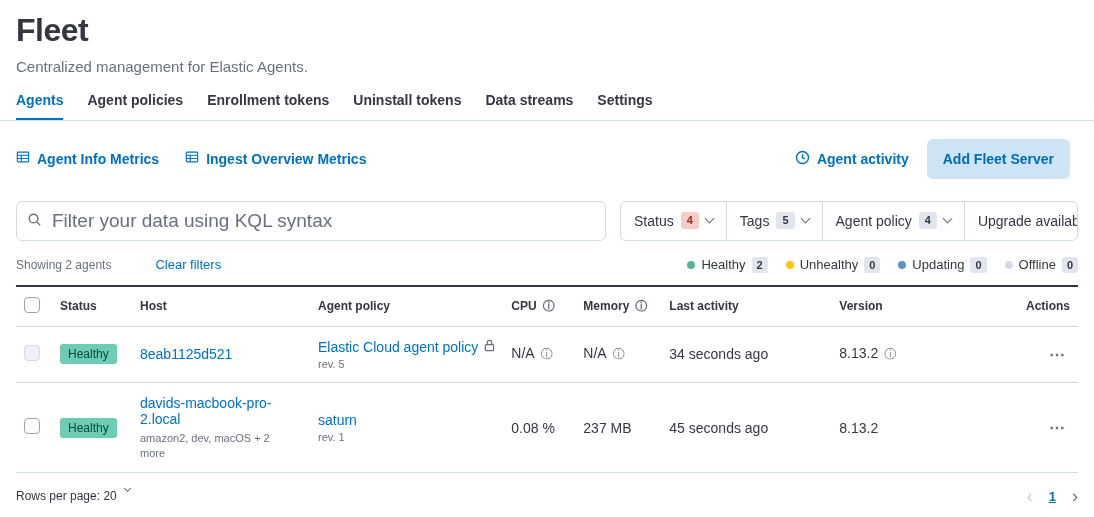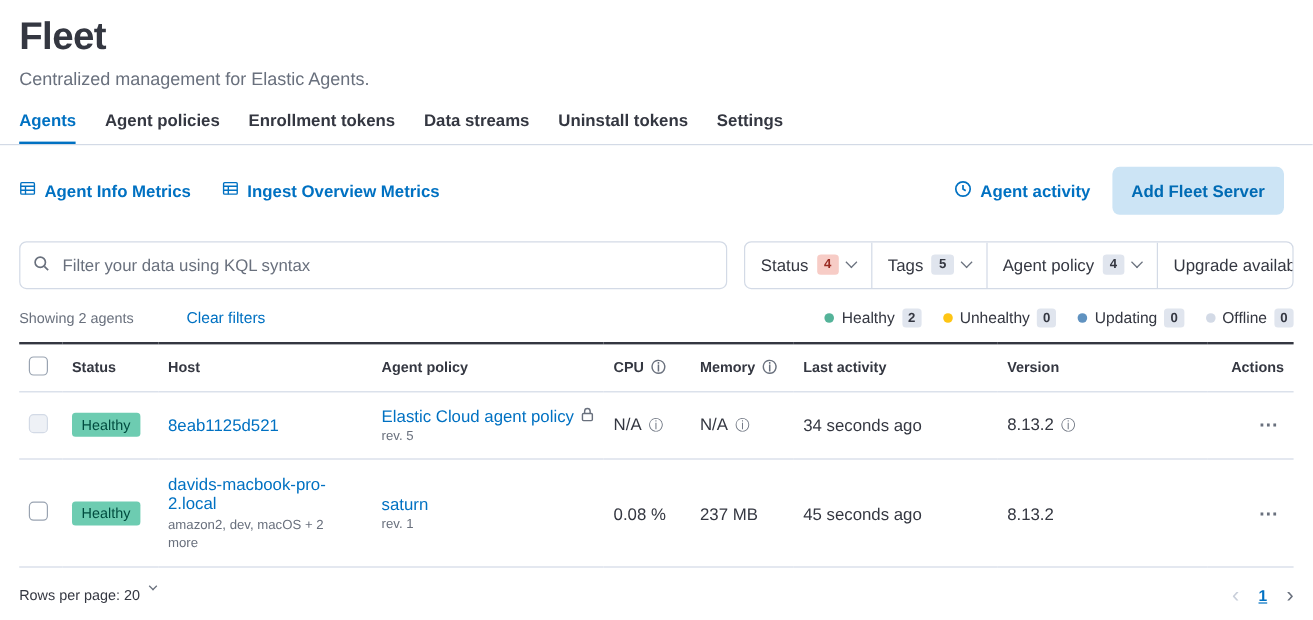--- a/index.html
+++ b/index.html
@@ -32,21 +32,21 @@
   .mlink { display: inline-flex; align-items: center; gap: 7px; color: #0071C2; font-weight: 600; font-size: 14px; margin-right: 26px; cursor: pointer; }
   .spacer { flex: 1; }
   .activity { margin-right: 18px; }
   .btn { height: 40px; padding: 0 16px; border: none; border-radius: 6px; font-family: inherit; font-size: 14px; font-weight: 600; cursor: pointer; }
   .btn.light { background: #CCE4F5; color: #006BB4; margin-right: 8px; }
   .btn.primary { background: #0071C2; color: #fff; }
 
   
   .filter-row { display: flex; gap: 14px; padding-top: 22px; }
   .search { flex: 1; height: 40px; border: 1px solid #D3DAE6; border-radius: 6px; display: flex; align-items: center; gap: 8px; padding: 0 10px; background: #fff; }
-  .search input { border: none; outline: none; flex: 1; font-family: inherit; font-size: 14px; color: #000000; background: transparent; }
+  .search input { border: none; outline: none; flex: 1; font-family: inherit; font-size: 19px; color: #000000; background: transparent; }
   .search input::placeholder { color: #69707D; }
   .filter-group { display: flex; align-items: stretch; width: 458px; border: 1px solid #D3DAE6; border-radius: 6px; overflow: hidden; background: #fff; }
   .fbtn { display: flex; align-items: center; gap: 7px; padding: 0 13px; font-family: inherit; font-size: 14px; color: #343741; background: transparent; border: none; border-left: 1px solid #D3DAE6; cursor: pointer; white-space: nowrap; }
   .fbtn:first-child { border-left: none; }
   .cbadge { font-size: 11px; font-weight: 700; line-height: 1; padding: 3px 6px; border-radius: 3px; color: #343741; }
   .cbadge.accent { color: #9A2B22; }
   .chev { width: 7px; height: 7px; border-right: 1.6px solid #69707D; border-bottom: 1.6px solid #69707D; transform: rotate(45deg); margin-top: -4px; }
   .chev.sm { width: 5px; height: 5px; margin-top: -3px; }
 
   
@@ -86,22 +86,22 @@
 
 <div class="app">
 
   <div class="header px">
     <h1>Fleet</h1>
     <div class="subtitle">Centralized management for Elastic Agents.</div>
     <div class="tabs">
       <div class="tab active">Agents</div>
       <div class="tab">Agent policies</div>
       <div class="tab">Enrollment tokens</div>
+      <div class="tab">Uninstall tokens</div>
       <div class="tab">Data streams</div>
-      <div class="tab">Uninstall tokens</div>
       <div class="tab">Settings</div>
     </div>
   </div>
   <div class="rule"></div>
 
   <div class="toolbar px">
     <a class="mlink">
       <span><svg width="14" height="14" viewBox="0 0 16 16" fill="none" stroke="#0071C2" stroke-width="1.3">
             <rect x="1.5" y="2.5" width="13" height="11" rx="1"></rect>
             <path d="M1.5 6h13M6 6v7.5M1.5 9.75h13"></path>

